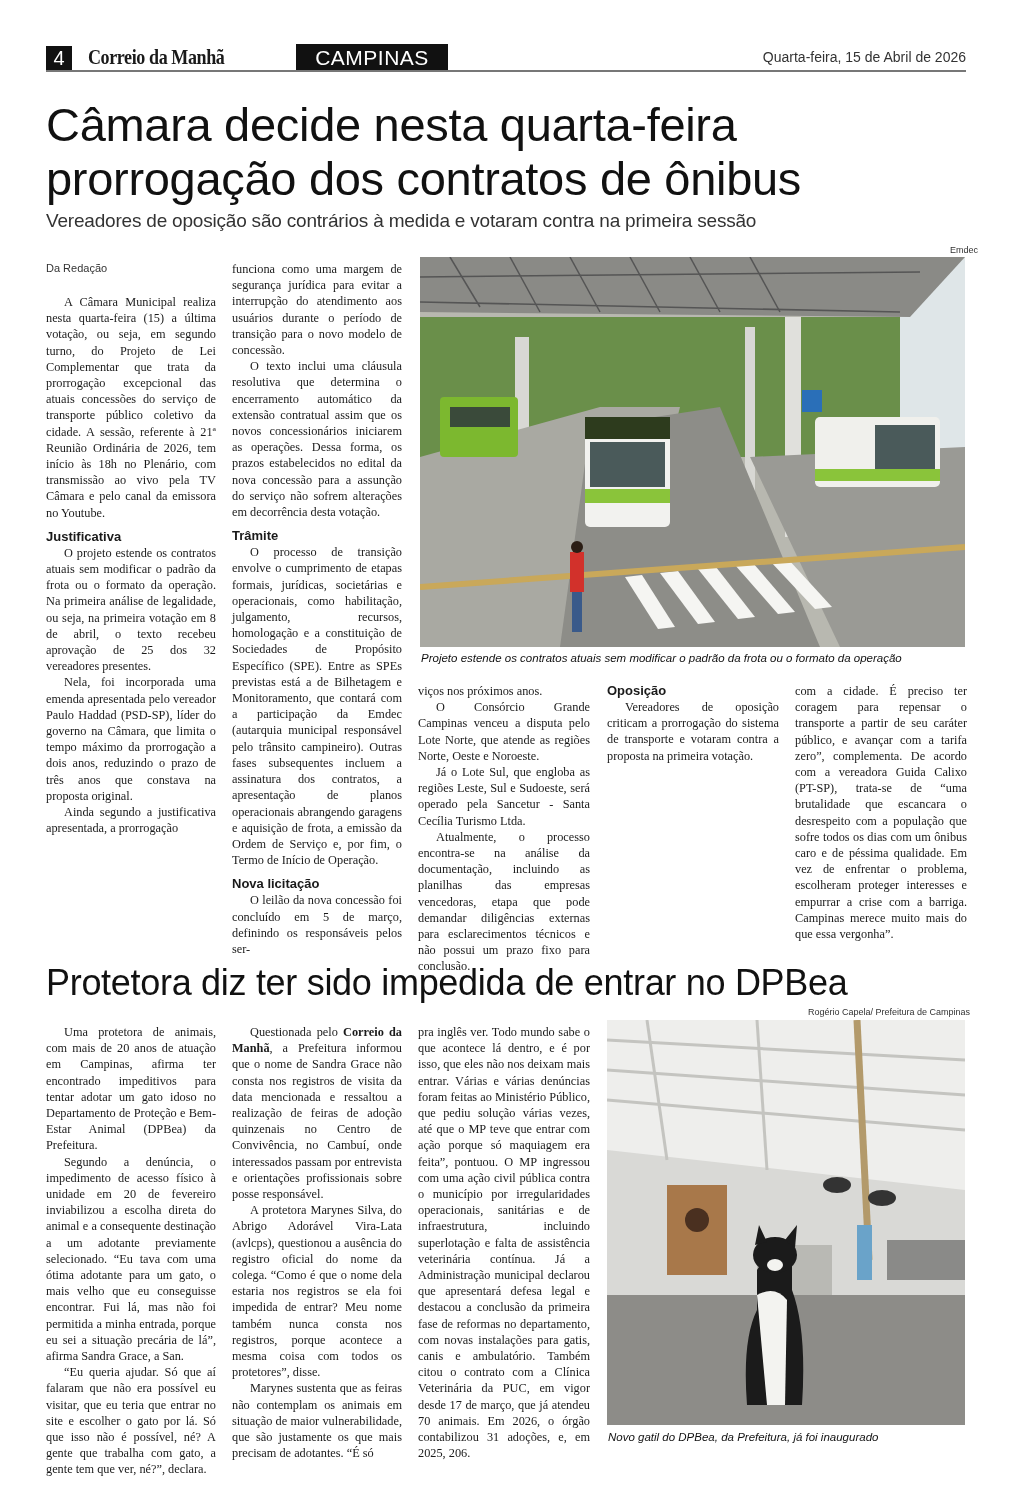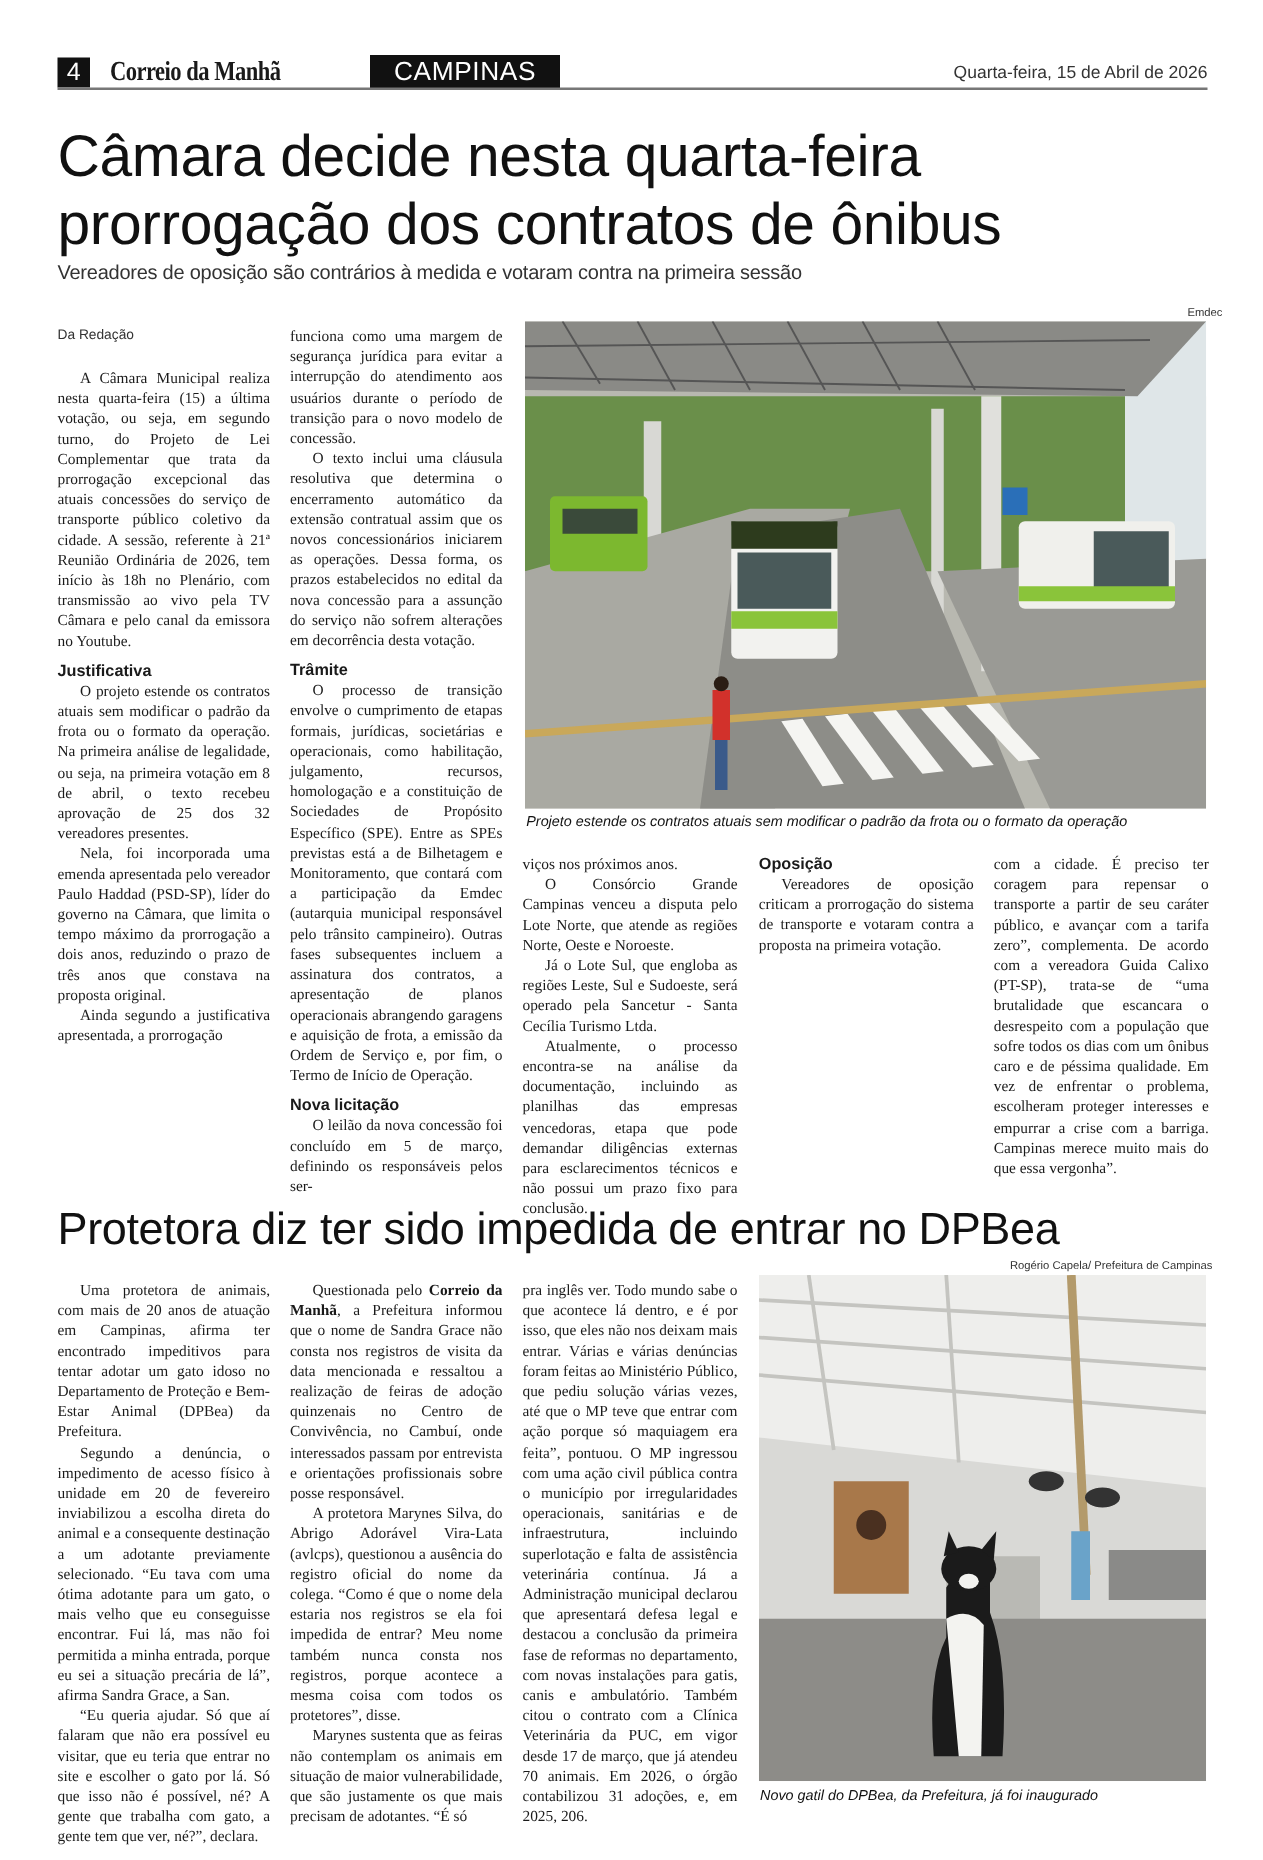--- a/index.html
+++ b/index.html
@@ -6,21 +6,21 @@
   body{width:1010px;height:1488px;position:relative;overflow:hidden;font-family:"Liberation Serif","DejaVu Serif",serif;color:#1a1a1a;}
   .abs{position:absolute;}
   
   .pagenum{left:46px;top:46px;width:26px;height:24px;background:#111;color:#fff;font-family:"Liberation Sans",sans-serif;font-size:20px;line-height:24px;text-align:center;}
   .brand{left:88px;top:44px;font-family:"Liberation Serif",serif;font-weight:bold;font-size:22px;letter-spacing:-0.5px;transform:scaleX(0.82);transform-origin:left;}
   .section{left:296px;top:44px;width:152px;height:27px;background:#111;color:#fff;font-family:"Liberation Sans",sans-serif;font-size:21px;line-height:27px;text-align:center;letter-spacing:0.5px;}
   .date{right:44px;top:49px;font-family:"Liberation Sans",sans-serif;font-size:14px;color:#333;}
   .rule{left:46px;top:70px;width:920px;height:2px;background:#777;}
   
   .h1{left:46px;top:82px;width:930px;font-family:"Liberation Sans",sans-serif;font-size:47px;line-height:54px;font-weight:500;color:#111;letter-spacing:-0.3px;margin-top:16px;}
-  .deck{left:46px;top:210px;width:930px;font-family:"Liberation Sans",sans-serif;font-size:16px;color:#333;letter-spacing:-0.2px;}
+  .deck{left:46px;top:210px;width:930px;font-family:"Liberation Sans",sans-serif;font-size:19px;color:#333;letter-spacing:-0.2px;}
   .credit{font-family:"Liberation Sans",sans-serif;font-size:9px;color:#333;}
   .byline{left:46px;top:262px;font-family:"Liberation Sans",sans-serif;font-size:11px;color:#333;}
   .col{font-size:12.3px;line-height:16.2px;text-align:justify;hyphens:auto;}
   .col p{margin:0;text-indent:18px;}
   .col p.noind{text-indent:0;}
   .col h3{margin:8px 0 0 0;font-family:"Liberation Sans",sans-serif;font-size:13px;font-weight:bold;line-height:16px;}
   .caption{font-family:"Liberation Sans",sans-serif;font-style:italic;font-size:11.5px;color:#111;}
   .h2{left:46px;top:962px;width:930px;font-family:"Liberation Sans",sans-serif;font-size:36px;font-weight:500;color:#111;letter-spacing:-0.3px;}
   .photo{overflow:hidden;}
 </style>

